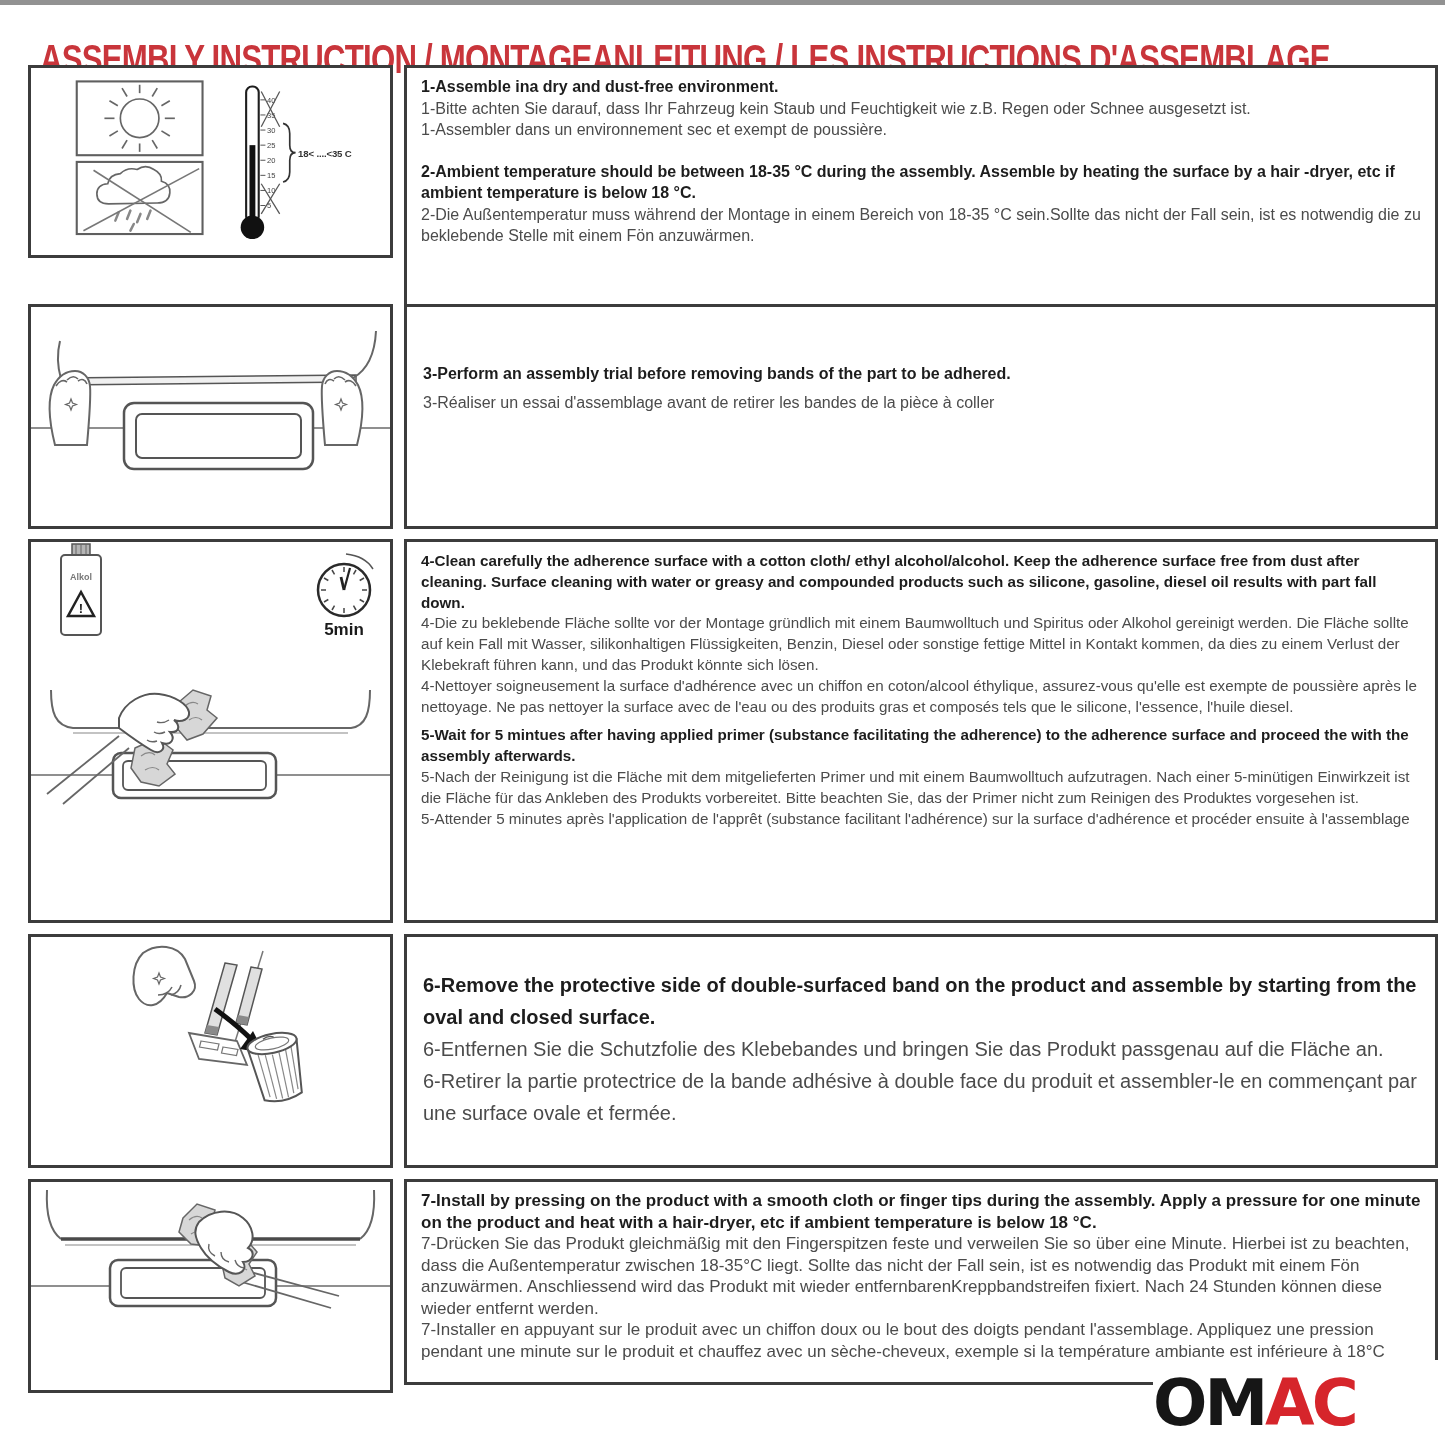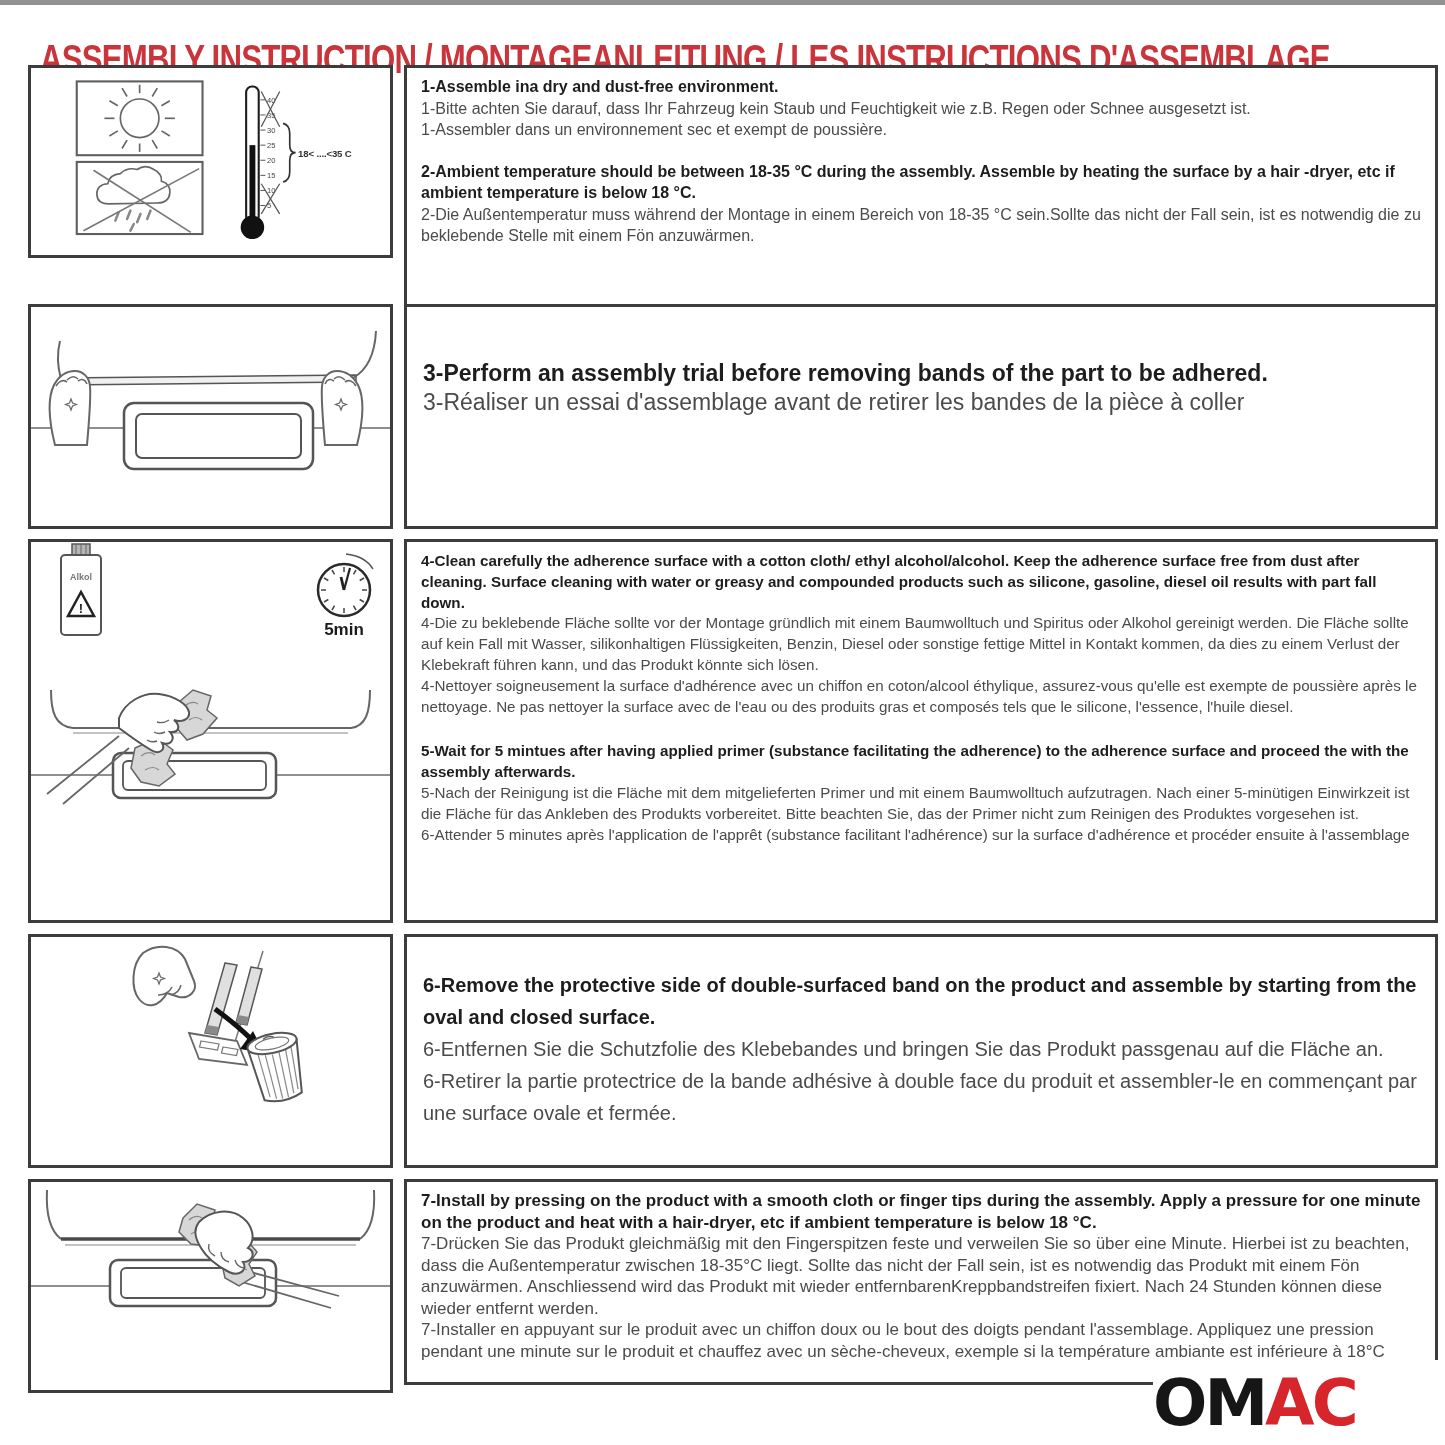--- a/index.html
+++ b/index.html
@@ -32,23 +32,23 @@
   #illus1{top:65px;height:193px}   #panel1{top:65px;height:268px;padding:8px 14px 0;}
   #illus2{top:304px;height:225px}  #panel2{top:304px;height:225px;padding:52px 16px 0;}
   #illus3{top:539px;height:384px}  #panel3{top:539px;height:384px;padding:9px 14px 0;}
   #illus4{top:934px;height:234px}  #panel4{top:934px;height:234px;padding:32px 16px 0;}
   #illus5{top:1179px;height:214px} #panel5{top:1179px;height:206px;padding:8px 14px 0;}
 
   .p{margin:0;color:var(--text-gray);}
   .p.en{font-weight:700;color:var(--text-black);}
   #panel1 .p{font-size:16px;line-height:21.5px;}
   #panel1 .gap{margin-top:20px;}
-  #panel2 .p{font-size:23px;line-height:29px;}
+  #panel2 .p{font-size:16px;line-height:29px;}
   #panel3 .p{font-size:15.2px;line-height:20.8px;}
-  #panel3 .gap{margin-top:24px;}
+  #panel3 .gap{margin-top:8px;}
   #panel4 .p{font-size:20px;line-height:32px;}
   #panel5 .p{font-size:17px;line-height:21.5px;}
 
   .logo{
     position:absolute;left:1153px;top:1360px;width:292px;height:85px;background:#fff;
     display:flex;align-items:center;justify-content:flex-start;padding-right:4px;box-sizing:border-box;
   }
   .logo-text{
     font-family:"DejaVu Sans","Liberation Sans",sans-serif;
     font-size:64px;font-weight:900;letter-spacing:-3px;line-height:1;white-space:nowrap;
@@ -220,21 +220,21 @@
     </g>
   </svg>
 </div>
 
 <div class="panel" id="panel3">
   <p class="p en">4-Clean carefully the adherence surface with a cotton cloth/ ethyl alcohol/alcohol. Keep the adherence surface free from dust after cleaning. Surface cleaning with water or greasy and compounded products such as silicone, gasoline, diesel oil results with part fall down.</p>
   <p class="p de">4-Die zu beklebende Fläche sollte vor der Montage gründlich mit einem Baumwolltuch und Spiritus oder Alkohol gereinigt werden. Die Fläche sollte auf kein Fall mit Wasser, silikonhaltigen Flüssigkeiten, Benzin, Diesel oder sonstige fettige Mittel in Kontakt kommen, da dies zu einem Verlust der Klebekraft führen kann, und das Produkt könnte sich lösen.</p>
   <p class="p fr">4-Nettoyer soigneusement la surface d'adhérence avec un chiffon en coton/alcool éthylique, assurez-vous qu'elle est exempte de poussière après le nettoyage. Ne pas nettoyer la surface avec de l'eau ou des produits gras et composés tels que le silicone, l'essence, l'huile diesel.</p>
   <p class="p en gap">5-Wait for 5 mintues after having applied primer (substance facilitating the adherence) to the adherence surface and proceed the with the assembly afterwards.</p>
   <p class="p de">5-Nach der Reinigung ist die Fläche mit dem mitgelieferten Primer und mit einem Baumwolltuch aufzutragen. Nach einer 5-minütigen Einwirkzeit ist die Fläche für das Ankleben des Produkts vorbereitet. Bitte beachten Sie, das der Primer nicht zum Reinigen des Produktes vorgesehen ist.</p>
-  <p class="p fr">6-Attender 5 minutes après l'application de l'apprêt (substance facilitant l'adhérence) sur la surface d'adhérence et procéder ensuite à l'assemblage</p>
+  <p class="p fr">5-Attender 5 minutes après l'application de l'apprêt (substance facilitant l'adhérence) sur la surface d'adhérence et procéder ensuite à l'assemblage</p>
 </div>
 
 <div class="illus" id="illus4">
   <svg viewBox="0 0 359 228">
     <line x1="232" y1="14" x2="200" y2="118" stroke="#777" stroke-width="1.5"></line>
     <g>
       <polygon points="194,26 206,28 186,98 174,96" fill="#e0e0e0" stroke="#555" stroke-width="1.5"></polygon>
       <polygon points="176,88 188,90 186,98 174,96" fill="#8a8a8a"></polygon>
       <polygon points="220,30 231,32 216,88 205,86" fill="#e0e0e0" stroke="#555" stroke-width="1.5"></polygon>
       <polygon points="207,78 218,80 216,88 205,86" fill="#8a8a8a"></polygon>

